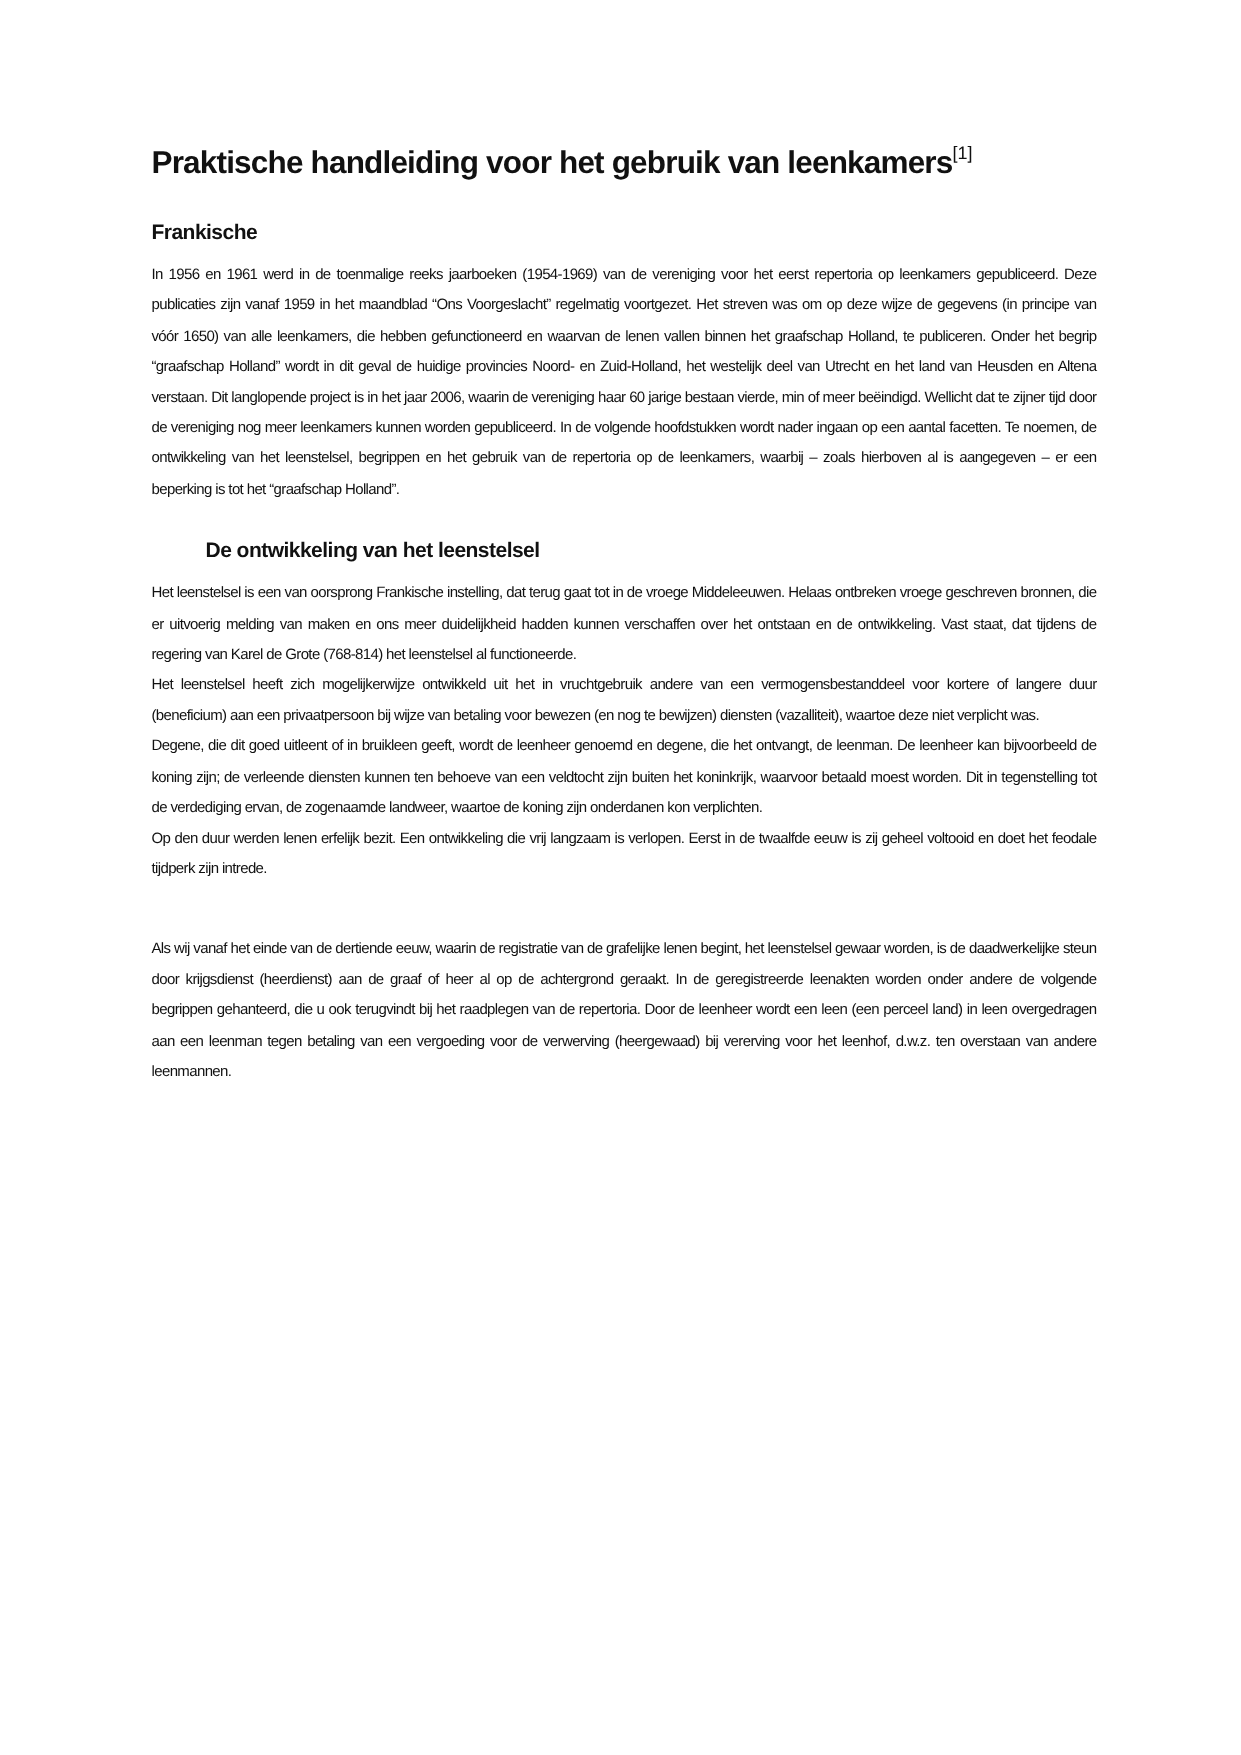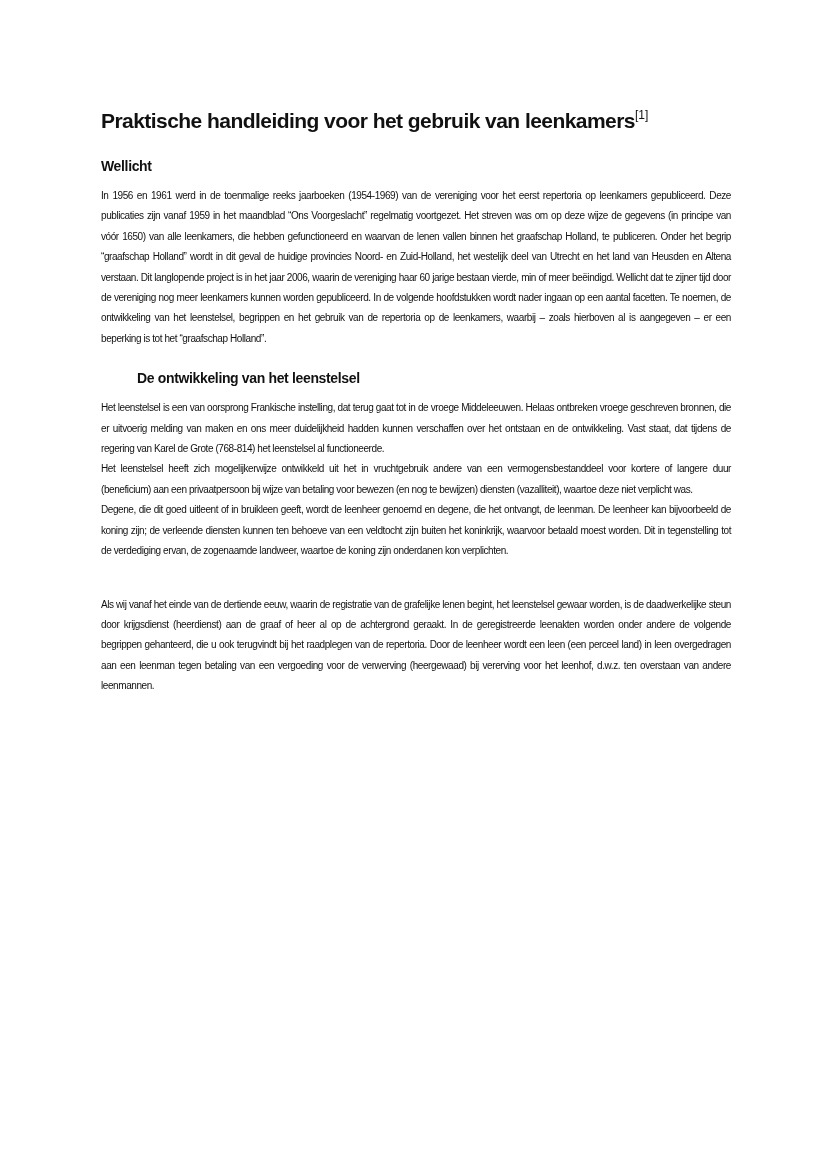--- a/index.html
+++ b/index.html
@@ -11,21 +11,21 @@
       width: 827px;
       height: 1170px;
       position: relative;
       overflow: hidden;
       color: #111111;
       font-family: "Liberation Sans", sans-serif;
     }
     .page {
       position: absolute;
       left: 101px;
-      top: 99px;
+      top: 86px;
       width: 630px;
     }
     .title {
       font-family: "Liberation Sans", sans-serif;
       font-weight: bold;
       font-size: 21px;
       letter-spacing: -0.55px;
       line-height: 32px;
       margin: 0;
       white-space: nowrap;
@@ -62,22 +62,23 @@
     .para.first { margin-top: 10px; }
     .para.justify-all { text-align-last: justify; margin-top: 33px; }
   </style>
 </head>
 <body>
 
 <div class="page">
   <h1 class="title"><span>Praktische handleiding voor het gebruik van leenkamers</span><sup>[1]</sup></h1>
 
 
-  <h2 class="heading h-inleiding">Wellicht</h2>
+  <h2 class="heading h-inleiding">Frankische</h2>
   <p class="para first">In 1956 en 1961 werd in de toenmalige reeks jaarboeken (1954-1969) van de vereniging voor het eerst repertoria op leenkamers gepubliceerd. Deze publicaties zijn vanaf 1959 in het maandblad “Ons Voorgeslacht” regelmatig voortgezet. Het streven was om op deze wijze de gegevens (in principe van vóór 1650) van alle leenkamers, die hebben gefunctioneerd en waarvan de lenen vallen binnen het graafschap Holland, te publiceren. Onder het begrip “graafschap Holland” wordt in dit geval de huidige provincies Noord- en Zuid-Holland, het westelijk deel van Utrecht en het land van Heusden en Altena verstaan. Dit langlopende project is in het jaar 2006, waarin de vereniging haar 60 jarige bestaan vierde, min of meer beëindigd. Wellicht dat te zijner tijd door de vereniging nog meer leenkamers kunnen worden gepubliceerd. In de volgende hoofdstukken wordt nader ingaan op een aantal facetten. Te noemen, de ontwikkeling van het leenstelsel, begrippen en het gebruik van de repertoria op de leenkamers, waarbij – zoals hierboven al is aangegeven – er een beperking is tot het “graafschap Holland”.</p>
 
   <h2 class="heading h-ontw">De ontwikkeling van het leenstelsel</h2>
   <p class="para first">Het leenstelsel is een van oorsprong Frankische instelling, dat terug gaat tot in de vroege Middeleeuwen. Helaas ontbreken vroege geschreven bronnen, die er uitvoerig melding van maken en ons meer duidelijkheid hadden kunnen verschaffen over het ontstaan en de ontwikkeling. Vast staat, dat tijdens de regering van Karel de Grote (768-814) het leenstelsel al functioneerde.</p>
   <p class="para">Het leenstelsel heeft zich mogelijkerwijze ontwikkeld uit het in vruchtgebruik andere van een vermogensbestanddeel voor kortere of langere duur (beneficium) aan een privaatpersoon bij wijze van betaling voor bewezen (en nog te bewijzen) diensten (vazalliteit), waartoe deze niet verplicht was.</p>
   <p class="para">Degene, die dit goed uitleent of in bruikleen geeft, wordt de leenheer genoemd en degene, die het ontvangt, de leenman. De leenheer kan bijvoorbeeld de koning zijn; de verleende diensten kunnen ten behoeve van een veldtocht zijn buiten het koninkrijk, waarvoor betaald moest worden. Dit in tegenstelling tot de verdediging ervan, de zogenaamde landweer, waartoe de koning zijn onderdanen kon verplichten.</p>
+  <p class="para">Op den duur werden lenen erfelijk bezit. Een ontwikkeling die vrij langzaam is verlopen. Eerst in de twaalfde eeuw is zij geheel voltooid en doet het feodale tijdperk zijn intrede.</p>
 
   <p class="para first justify-all">Als wij vanaf het einde van de dertiende eeuw, waarin de registratie van de grafelijke lenen begint, het leenstelsel gewaar worden, is de daadwerkelijke steun door krijgsdienst (heerdienst) aan de graaf of heer al op de achtergrond geraakt. In de geregistreerde leenakten worden onder andere de volgende begrippen gehanteerd, die u ook terugvindt bij het raadplegen van de repertoria. Door de leenheer wordt een leen (een perceel land) in leen overgedragen aan een leenman tegen betaling van een vergoeding voor de verwerving (heergewaad) bij vererving voor het leenhof, d.w.z. ten overstaan van andere leenmannen.</p>
 </div>
 
 </body></html>

